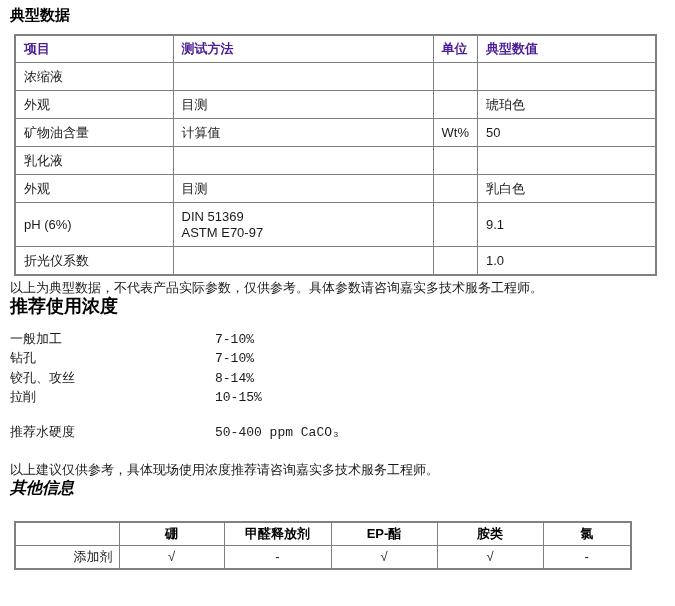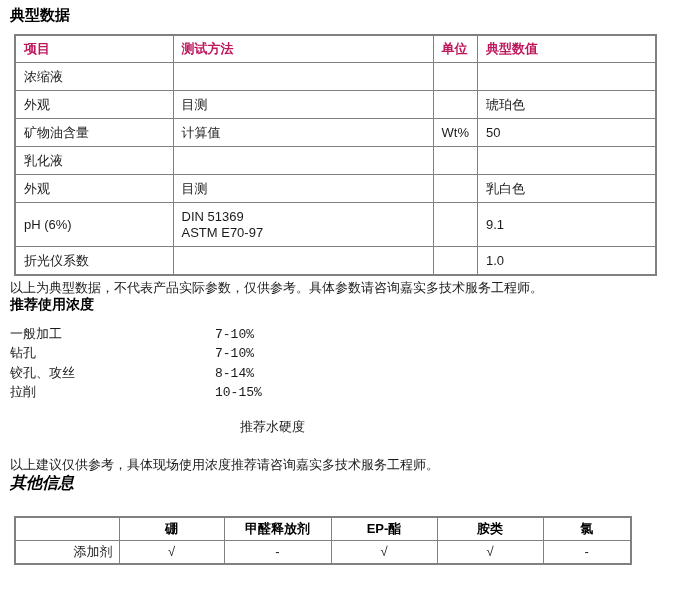--- a/index.html
+++ b/index.html
@@ -18,40 +18,40 @@
     box-sizing: border-box;
     padding: 6px 0 0 10px;
   }
   h2.sec {
     margin: 0;
     color: #000000;
     font-weight: bold;
     line-height: 1.2;
   }
   .h-typical { font-size: 15px; }
-  .h-conc    { font-size: 14px; margin-top: 19px; }
+  .h-conc    { font-size: 18px; margin-top: 19px; }
   .h-other   { font-size: 16px; margin-top: 23px; font-style: italic; }
 
   
   table.datatable {
     border-collapse: collapse;
     table-layout: fixed;
     margin: 10px 0 0 4px;
     border: 2px solid #808080;
     font-size: 13px;
   }
   table.datatable td, table.datatable th {
     border: 1px solid #808080;
     padding: 5px 8px;
     text-align: left;
     vertical-align: middle;
     line-height: 16px;
     overflow: hidden;
   }
-  table.datatable th { color: #be185d; font-weight: bold; }
+  table.datatable th { color: #4c1d95; font-weight: bold; }
   td.multiline { white-space: pre-line; }
   .t1-c0 { width: 158px; }
   .t1-c1 { width: 260px; }
   .t1-c2 { width: 42px;  }
   .t1-c3 { width: 179px; }
   .row-std   td { height: 17px; }
   .row-tall  td { height: 33px; }
 
   
   .note {
@@ -177,20 +177,21 @@
     <div class="conc-row">
       <span class="conc-label">铰孔、攻丝</span>
       <span class="conc-value">8-14%</span>
     </div>
     <div class="conc-row">
       <span class="conc-label">拉削</span>
       <span class="conc-value">10-15%</span>
     </div>
     <div class="conc-row hardness-row">
       <span class="conc-label">推荐水硬度</span>
+      <span class="conc-value">50-400 ppm CaCO₃</span>
     </div>
   </div>
 
   <div class="note note-2">以上建议仅供参考，具体现场使用浓度推荐请咨询嘉实多技术服务工程师。</div>
 
   <h2 class="sec h-other">其他信息</h2>
 
   <table class="addtable">
     <colgroup>
       <col class="t2-c0">

